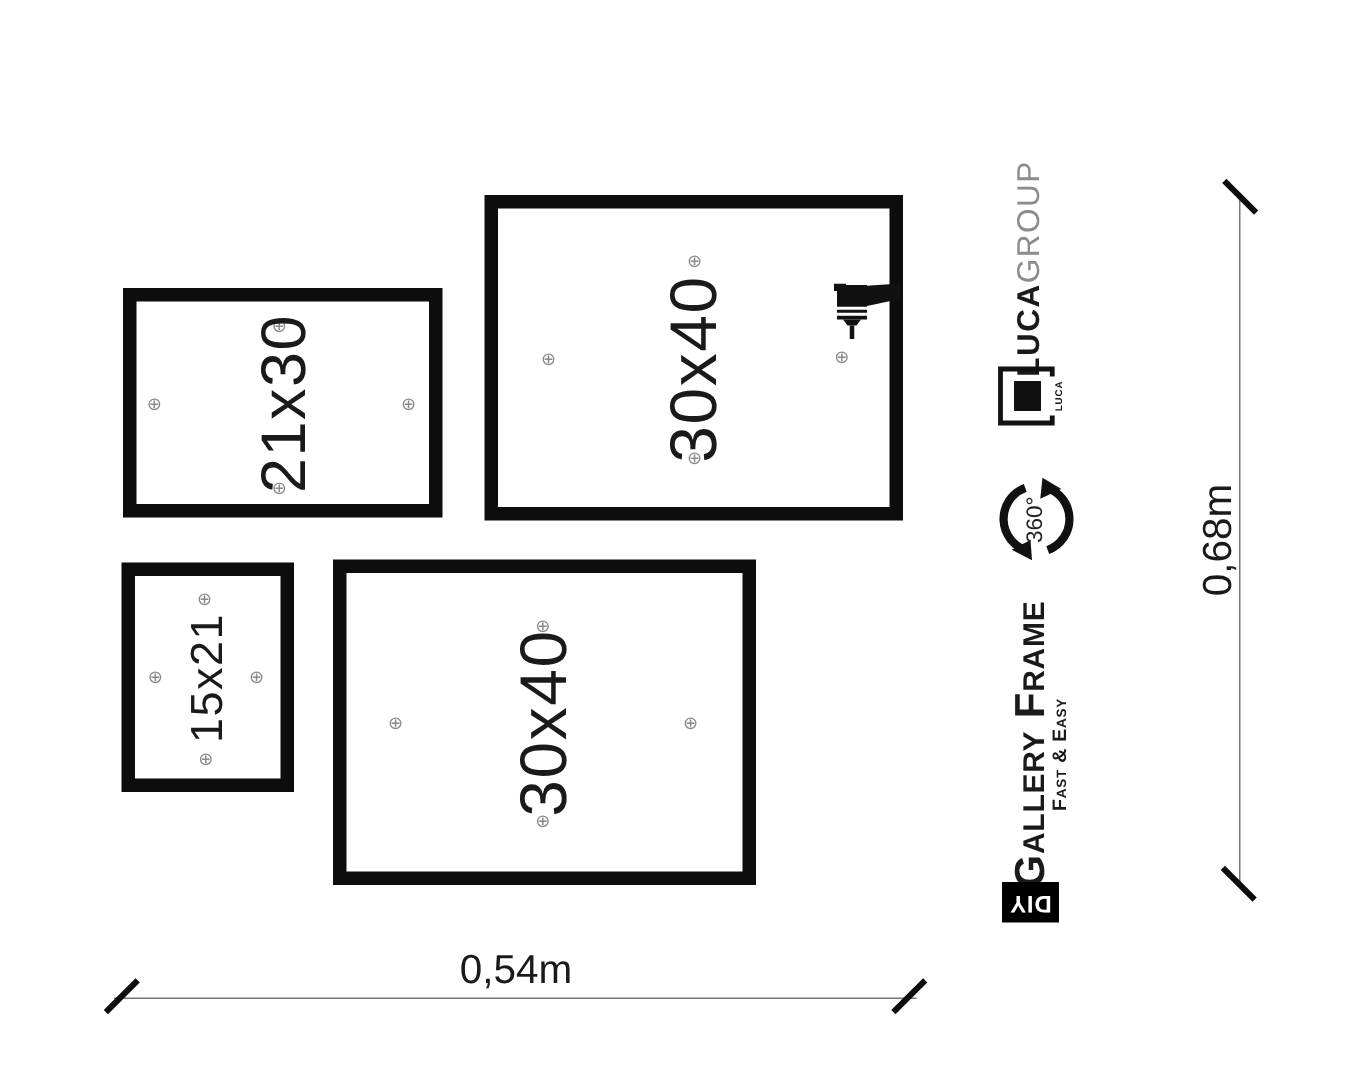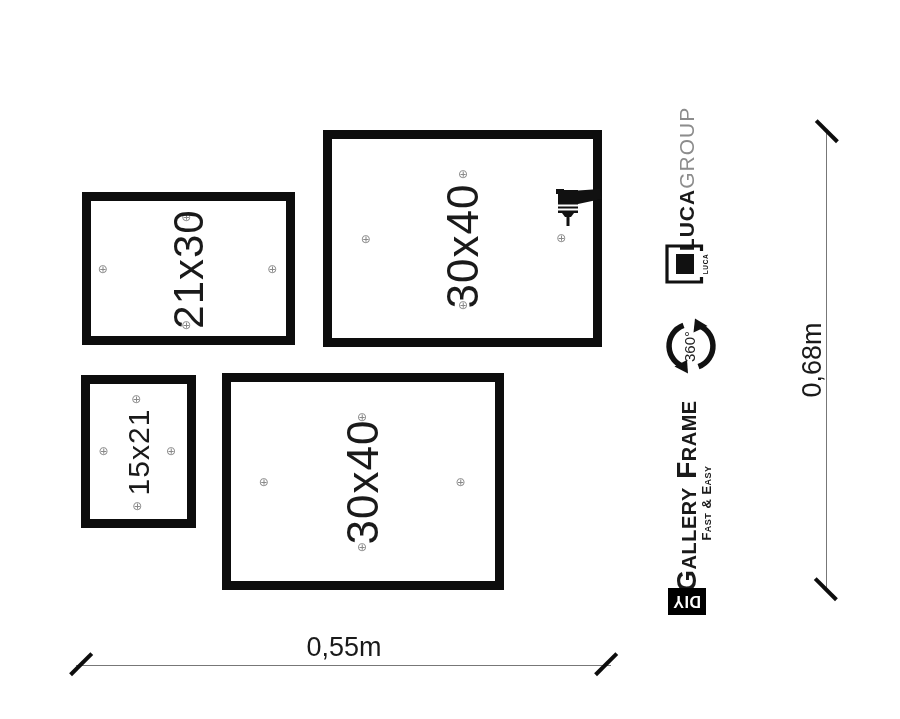--- a/index.html
+++ b/index.html
@@ -109,15 +109,15 @@
   </div>
 
   <div class="dim-line" style="left:826px;top:130px;width:1px;height:459px;"></div>
   <div class="dim-tick tick-back" style="left:827px;top:131px;"></div>
   <div class="dim-tick tick-back" style="left:826px;top:589px;"></div>
   <div class="rot90 dim-label" style="left:812px;top:360px;">0,68m</div>
 
   <div class="dim-line" style="left:76px;top:665px;width:535px;height:1px;"></div>
   <div class="dim-tick tick-fwd" style="left:81px;top:664px;"></div>
   <div class="dim-tick tick-fwd" style="left:606px;top:664px;"></div>
-  <div class="dim-label dim-label-h" style="left:344px;top:647px;">0,55m</div>
+  <div class="dim-label dim-label-h" style="left:344px;top:647px;">0,54m</div>
 
 </div>
 
 </body></html>

